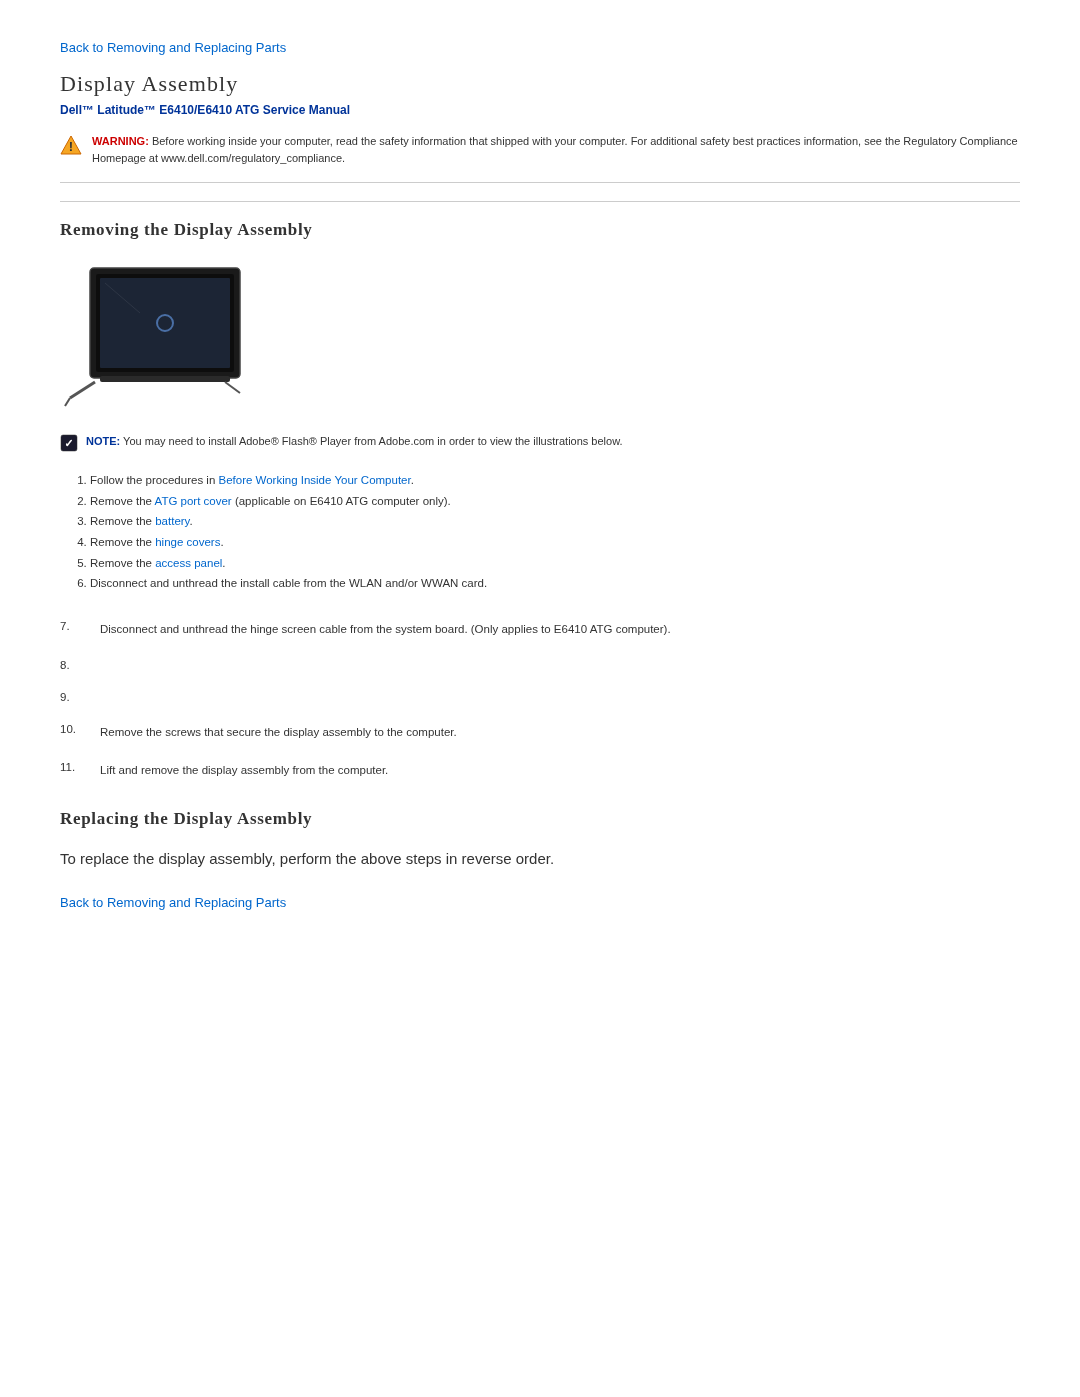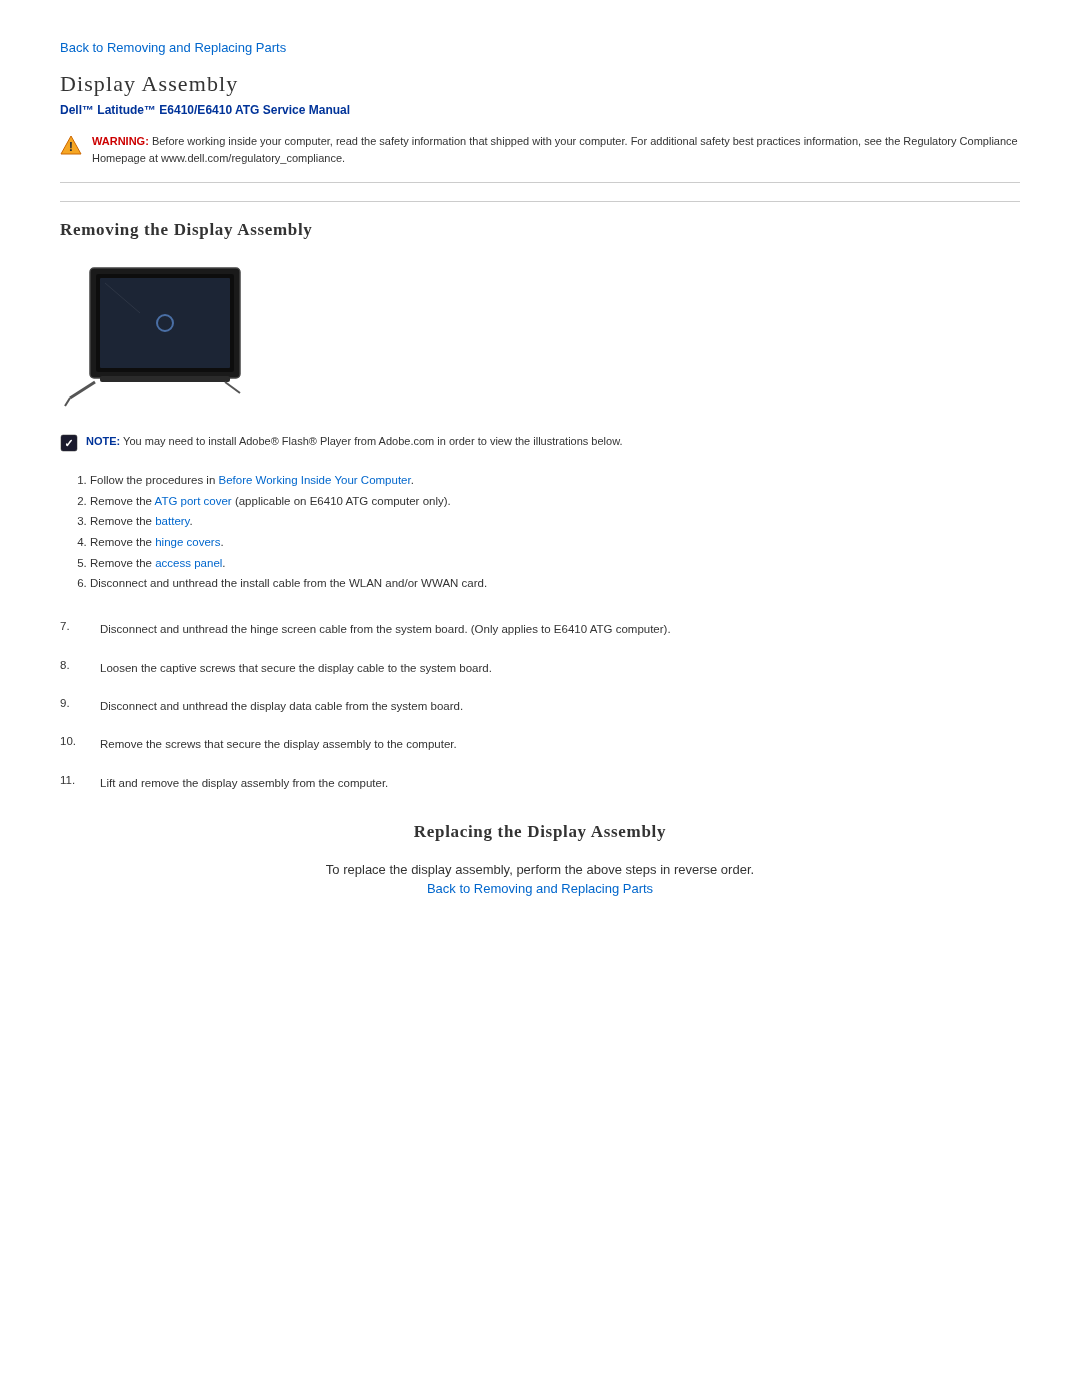--- a/index.html
+++ b/index.html
@@ -140,27 +140,26 @@
     }
 
     .divider {
       border: none;
       border-top: 1px solid #ccc;
       margin: 0 0 18px 0;
     }
 
     .replacing-section {
       margin-top: 30px;
-      text-align: center;
     }
 
     .replace-desc {
-      font-size: 13px;
-      color: #333;
-      margin-bottom: 0;
+      font-size: 15px;
+      color: #333;
+      margin-bottom: 24px;
       line-height: 1.6;
     }
 
     
     .laptop-svg {
       display: block;
     }
   </style>
 </head>
 <body>
@@ -257,26 +256,24 @@
 <br>
 
 
 <div class="step-number-row">
   <span class="step-num">7.</span>
   <span class="step-text">Disconnect and unthread the hinge screen cable from the system board. (Only applies to E6410 ATG computer).</span>
 </div>
 
 <div class="step-number-row">
   <span class="step-num">8.</span>
-  <span class="step-text">Loosen the captive screws that secure the display cable to the system board.</span>
 </div>
 
 <div class="step-number-row">
   <span class="step-num">9.</span>
-  <span class="step-text">Disconnect and unthread the display data cable from the system board.</span>
 </div>
 
 <div class="step-number-row">
   <span class="step-num">10.</span>
   <span class="step-text">Remove the screws that secure the display assembly to the computer.</span>
 </div>
 
 <div class="step-number-row">
   <span class="step-num">11.</span>
   <span class="step-text">Lift and remove the display assembly from the computer.</span>

